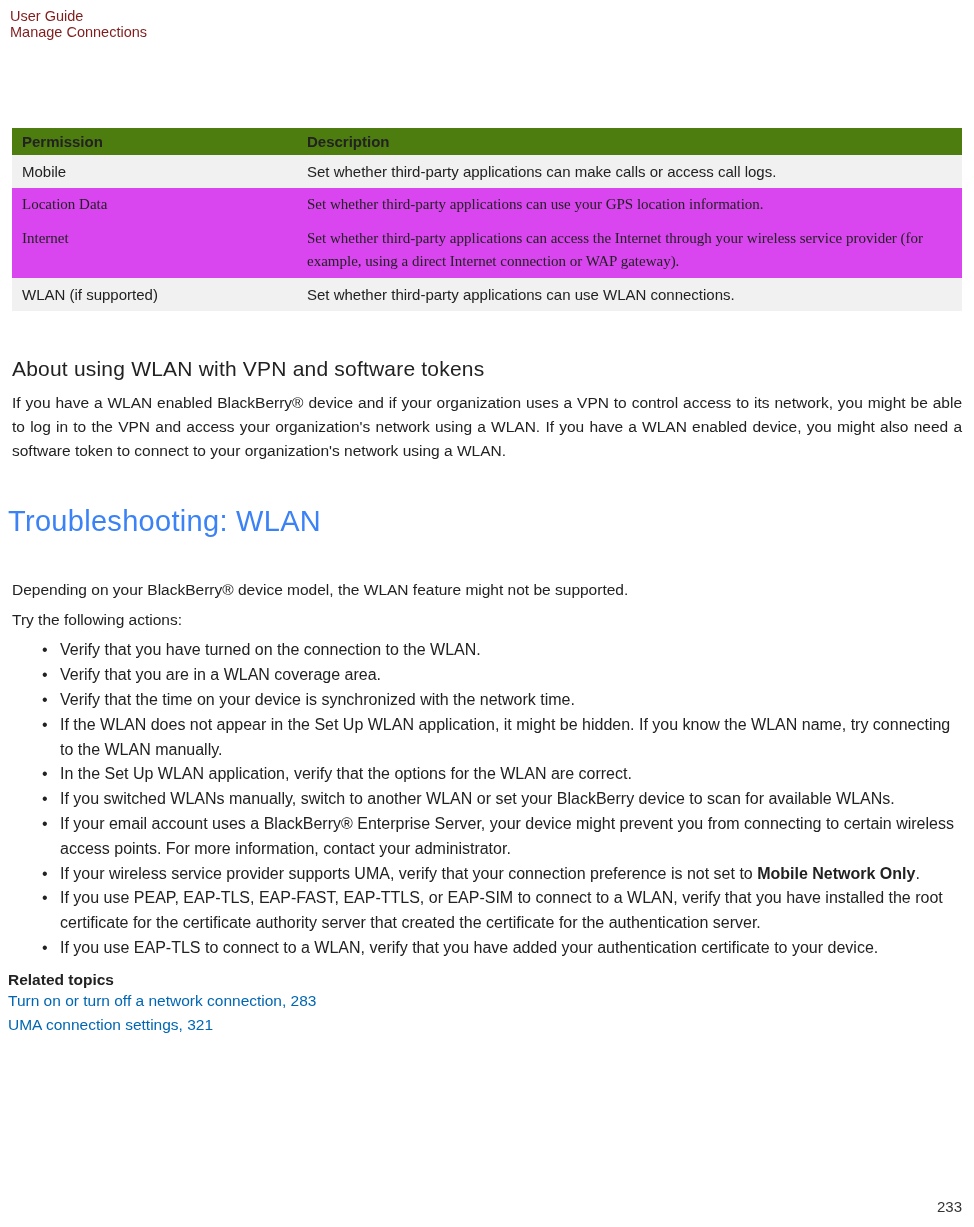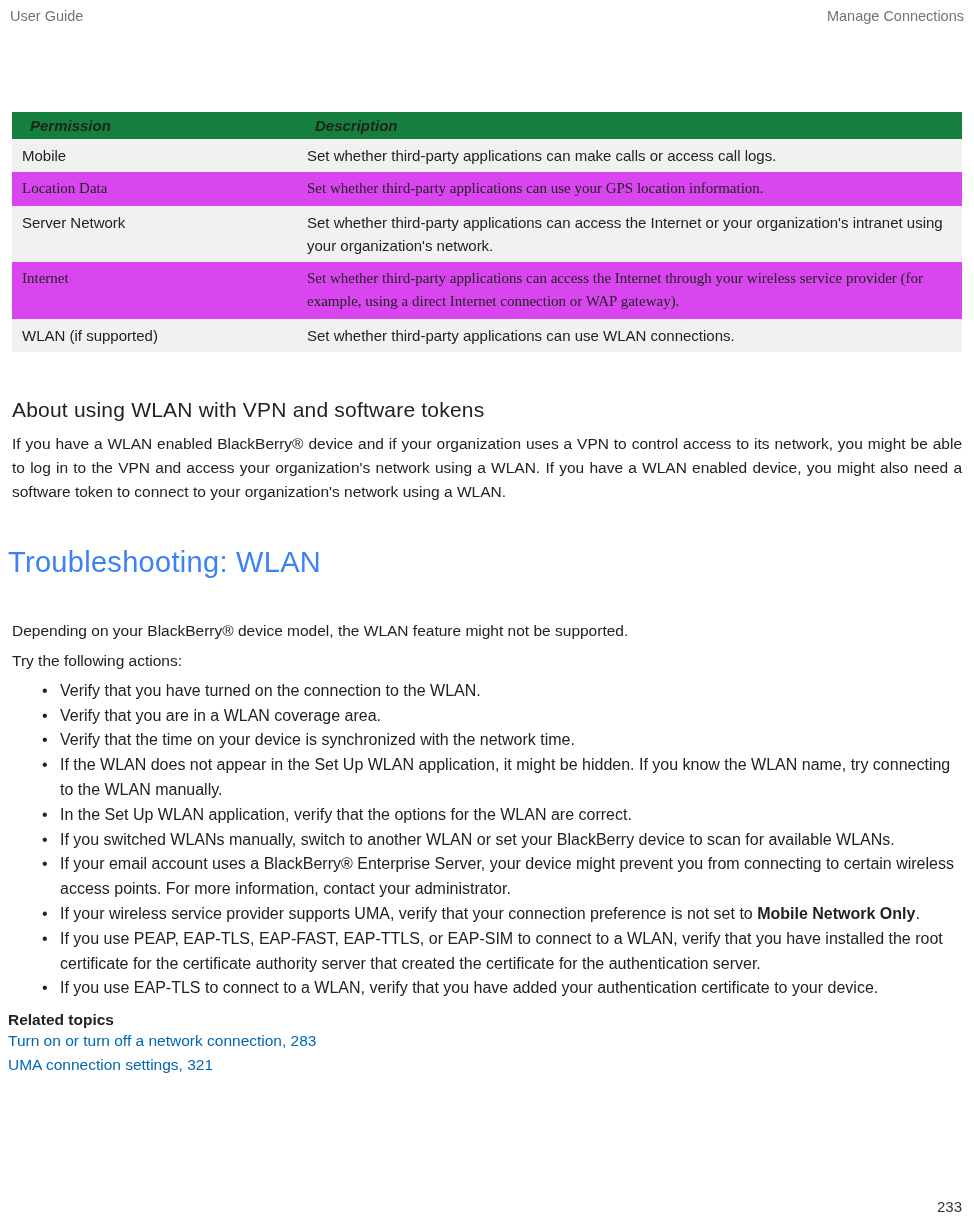--- a/index.html
+++ b/index.html
@@ -7,40 +7,39 @@
     font-family: "Segoe UI", Tahoma, Geneva, sans-serif;
     background: #fff;
     color: #222;
     width: 974px;
     height: 1227px;
     position: relative;
     padding: 6px 8px 0 8px;
   }
   .header {
     display: flex;
-    justify-content: space-between;
     font-size: 14.5px;
-    color: #737373;
+    color: #7f1d1d;
     padding: 2px 2px 0 2px;
+    flex-direction: column;
   }
   .content {
     padding: 88px 4px 0 4px;
   }
   table.perm {
     width: 100%;
     border-collapse: collapse;
     font-size: 15px;
   }
   table.perm th {
     text-align: left;
-    background: #15803d;
+    background: #4d7c0f;
     font-weight: 700;
-    padding: 5px 18px;
+    padding: 5px 10px;
     font-size: 15px;
-    font-style: italic;
   }
   table.perm td {
     padding: 5px 10px;
     vertical-align: top;
     line-height: 1.55;
   }
   table.perm tr.light td { background: #f1f1f1; }
   table.perm tr.dark td { background: #d946ef; font-family: Liberation Serif, serif; }
   table.perm td.col1 { width: 285px; }
 
@@ -135,24 +134,20 @@
     </thead>
     <tbody>
       <tr class="light">
         <td class="col1">Mobile</td>
         <td>Set whether third-party applications can make calls or access call logs.</td>
       </tr>
       <tr class="dark">
         <td class="col1">Location Data</td>
         <td>Set whether third-party applications can use your GPS location information.</td>
       </tr>
-      <tr class="light">
-        <td class="col1">Server Network</td>
-        <td>Set whether third-party applications can access the Internet or your organization's intranet using your organization's network.</td>
-      </tr>
       <tr class="dark">
         <td class="col1">Internet</td>
         <td>Set whether third-party applications can access the Internet through your wireless service provider (for example, using a direct Internet connection or WAP gateway).</td>
       </tr>
       <tr class="light">
         <td class="col1">WLAN (if supported)</td>
         <td>Set whether third-party applications can use WLAN connections.</td>
       </tr>
     </tbody>
   </table>

